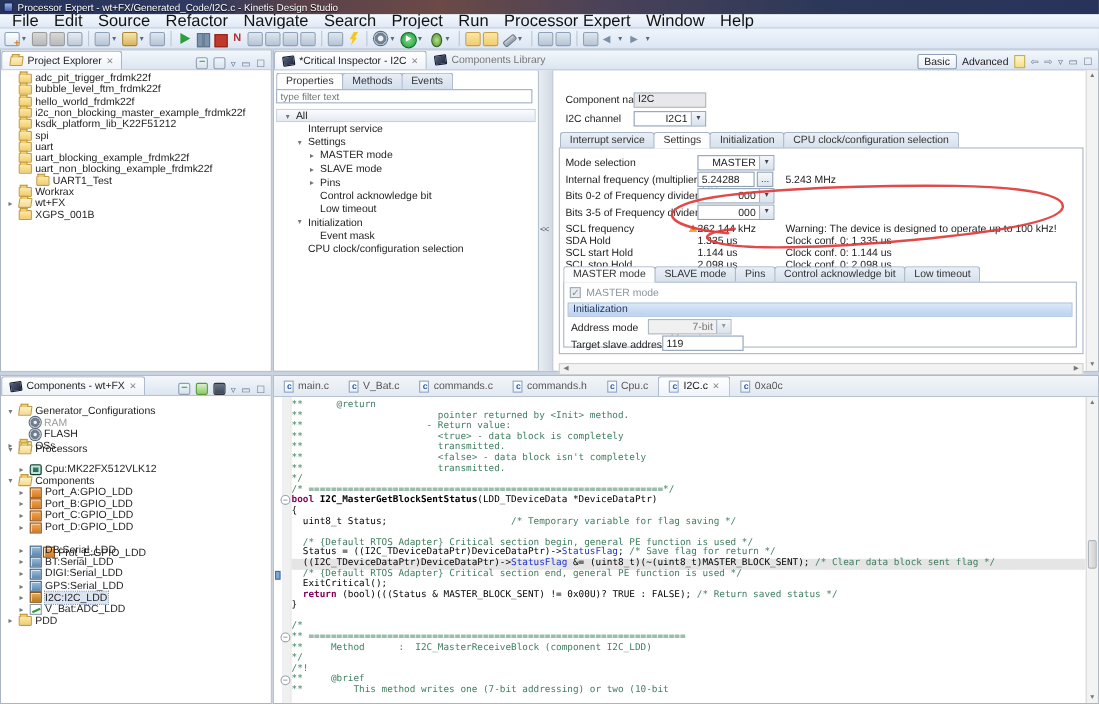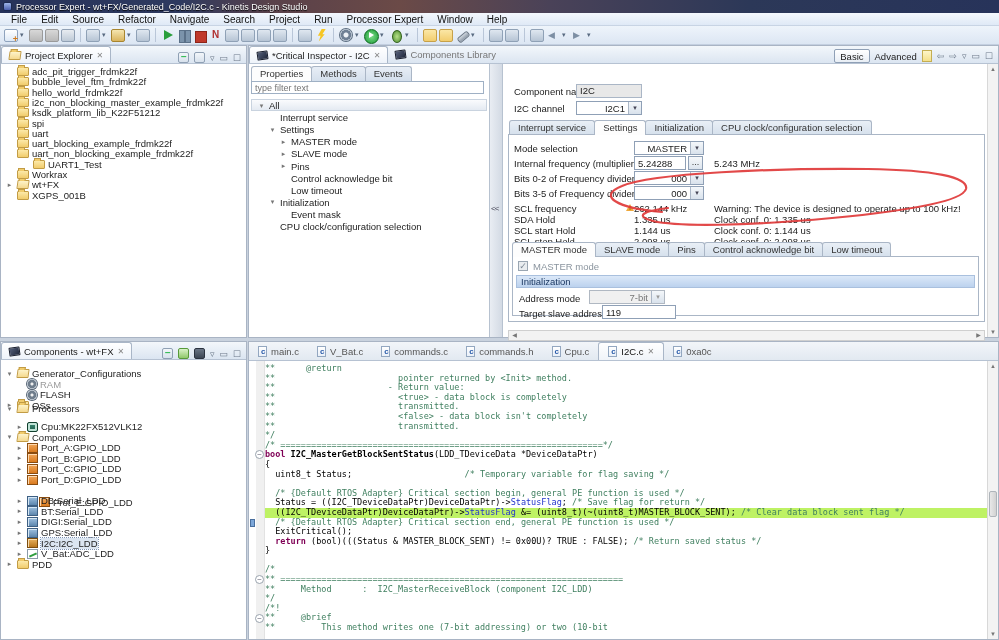--- a/index.html
+++ b/index.html
@@ -8,21 +8,21 @@
 
   
   #titlebar { position:absolute; left:0; top:0; width:999px; height:13px;
     background:linear-gradient(90deg,#27335a 0%,#2e3a60 18%,#59414a 27%,#6b4a47 40%,#4a4258 55%,#2c3858 75%,#27335a 100%);
     display:flex; align-items:center; padding-left:3px; }
   #titlebar .wicon { width:9px; height:9px; border-radius:2px; background:linear-gradient(#9db5e8,#4a5fae); border:1px solid #1d2a50; margin-right:4px; }
   #titlebar .wtitle { color:#fff; font-size:9px; text-shadow:0 1px 1px #000; white-space:nowrap; }
 
   #menubar { position:absolute; left:0; top:13px; width:999px; height:13px;
     background:linear-gradient(#f4f8fd,#dfe9f6); border-bottom:1px solid #c8d4e4; display:flex; align-items:center; padding-left:4px; }
-  .menu-item { font-size:10px; color:#111; padding:0 7px; cursor:default; }
+  .menu-item { font-size:15px; color:#111; padding:0 7px; cursor:default; }
 
   #toolbar { position:absolute; left:0; top:26px; width:999px; height:19px;
     background:linear-gradient(#eef4fb,#dce6f3); border-bottom:1px solid #c3cfe0; display:flex; align-items:center; padding-left:4px; gap:2px; }
   .tsep { width:1px; height:14px; background:#b9c6d8; margin:0 3px; }
   .tdd { font-size:7px; color:#58импь; color:#586a80; width:7px; }
   .ticn { width:14px; height:13px; display:inline-block; border-radius:2px; background:linear-gradient(#cfd9e6,#aebccd); position:relative; }
   .icn-new { background:linear-gradient(#ffffff,#dde8f5); border:1px solid #8fa3bd; }
   .icn-new::after{ content:"+"; position:absolute; right:-1px; bottom:-3px; color:#d07b1e; font-weight:bold; font-size:9px; }
   .icn-save,.icn-saveall { background:linear-gradient(#d8d8d8,#b9b9b9); border:1px solid #9a9a9a; }
   .icn-print { background:linear-gradient(#e8ecf1,#becad7); border:1px solid #90a0b4; }
@@ -141,21 +141,21 @@
   
   #editor { left:248px; top:341px; width:751px; height:299px; }
   #etabs { position:absolute; left:0; top:0; right:0; height:19px; background:linear-gradient(#f2f5f9,#e2e9f1); border-bottom:1px solid #b6c2d2; display:flex; align-items:flex-end; }
   .etab { height:18px; display:flex; align-items:center; gap:4px; padding:0 9px; font-size:9.5px; color:#555; white-space:nowrap; }
   .etab.sel { background:linear-gradient(#ffffff,#f0f4f9); border:1px solid #a9b6c7; border-bottom:none; border-radius:3px 3px 0 0; color:#111; }
   #ecode { position:absolute; left:0; top:19px; right:11px; bottom:0; background:#fff; overflow:hidden; }
   #ruler { position:absolute; left:0; top:0; width:16px; bottom:0; background:linear-gradient(90deg,#ffffff 7px,#f0f0f0 7px); border-right:1px solid #e2e2e2; }
   #codelines { position:absolute; left:16px; top:3px; right:0; }
   .code-line { height:9.6px; white-space:pre; font-family:"DejaVu Sans Mono",monospace; font-size:8.5px; line-height:9.6px; color:#000; }
   .code-line.hlblue { background:#dcebfa; }
-  .code-line.hlgreen { background:#bef264; }
+  .code-line.hlgreen { background:#e5e5e5; }
   .cm { color:#3f7f5f; }
   .kw { color:#7f0055; font-weight:bold; }
   .fld { color:#2233cc; }
   .fn { font-weight:bold; }
   .fold { position:absolute; left:6px; width:9px; height:9px; border:1px solid #9aa4ae; border-radius:50%; background:#fff; font-size:8px; line-height:7px; text-align:center; color:#667; }
   .lmark { position:absolute; left:1px; width:5px; height:8px; background:#7da7d9; border:1px solid #4a6f9e; }
   #evs { position:absolute; right:0; top:19px; width:11px; bottom:0; background:#f3f3f3; border-left:1px solid #d8d8d8; }
 
   
   #annot { position:absolute; left:0; top:0; pointer-events:none; z-index:60; }

